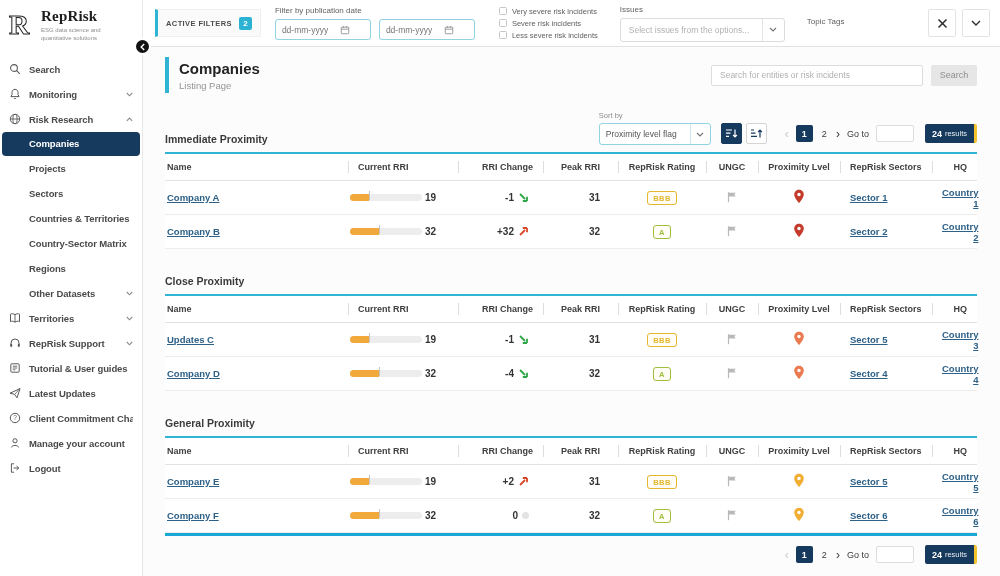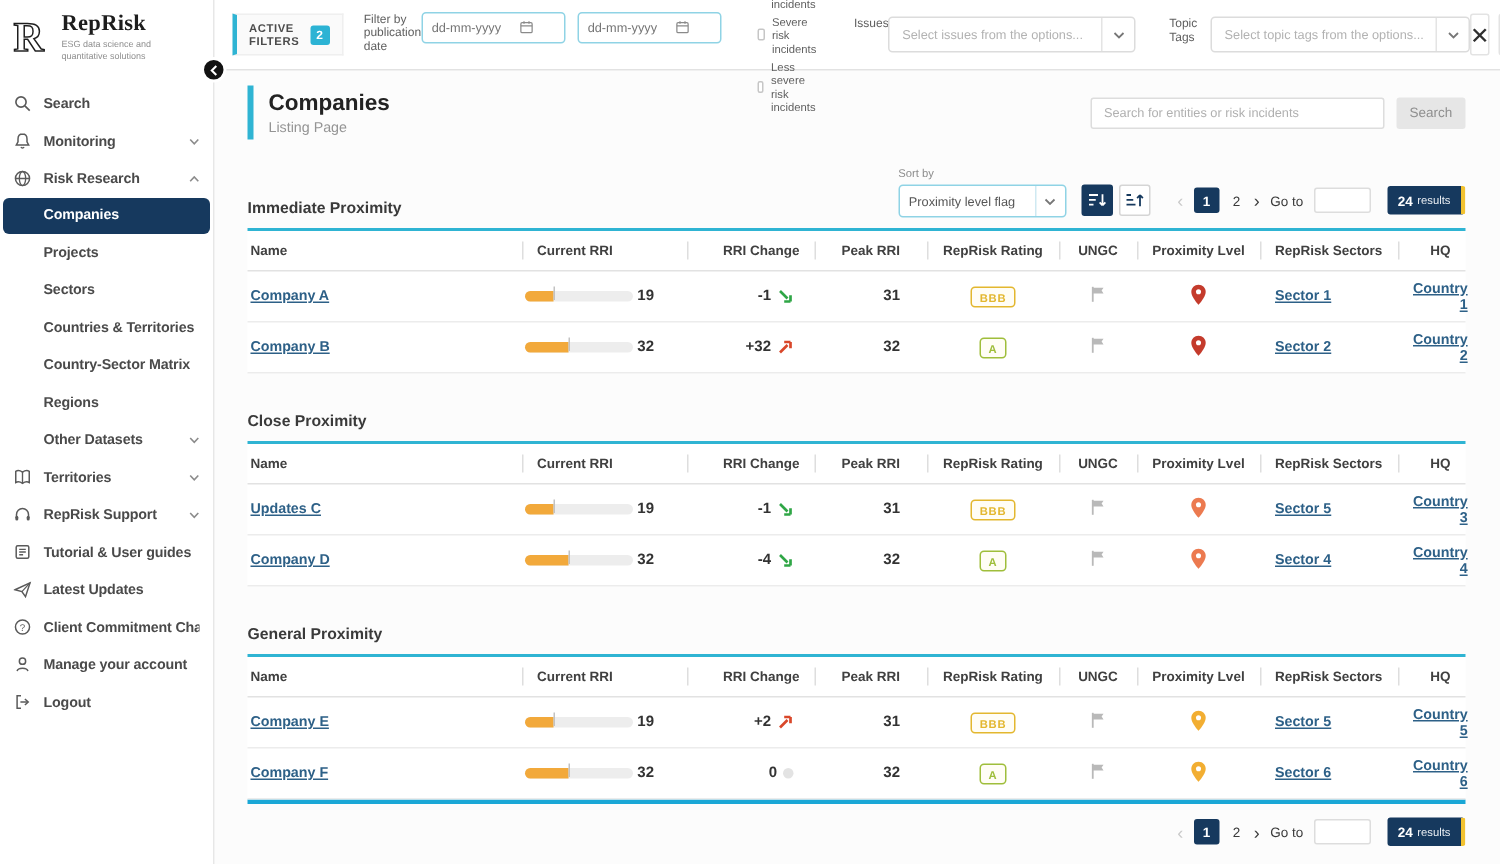--- a/index.html
+++ b/index.html
@@ -21,42 +21,42 @@
   .nav-item .ni-chev { color:#8c8c8c; display:flex; }
   .nav-item.sub { padding-left:29px; }
   .nav-item.active { background:#16395e; border-radius:4px; margin:0 2px; padding-left:27px; height:24px; }
   .nav-item.active .ni-label { color:#fff; }
 
   
   .topbar { position:absolute; left:143px; top:0; width:857px; height:47px; background:#fff; border-bottom:1px solid #e2e2e2; display:flex; align-items:center; padding:0 10px 0 12px; z-index:2; }
   .af-box { display:flex; align-items:center; height:28px; background:#fafafa; border:1px solid #efefef; border-left:3px solid #2fb4d3; padding:0 8px; }
   .af-label { font-size:7.5px; font-weight:700; color:#4c4c4c; letter-spacing:.4px; }
   .af-count { margin-left:7px; min-width:13px; height:13px; background:#2cb3d4; color:#fff; font-size:8px; font-weight:700; border-radius:2px; display:flex; align-items:center; justify-content:center; padding:0 3px; }
-  .fgroup { display:flex; flex-direction:row; justify-content:space-between; }
+  .fgroup { display:flex; flex-direction:column; justify-content:space-between; }
   .fgroup .flabel { font-size:8px; color:#5f5f5f; margin-bottom:4px; }
   .date-row { display:flex; gap:8px; }
   .date-input { width:96px; height:21px; border:1px solid #8fd3e5; border-radius:3px; display:flex; align-items:center; padding:0 6px; background:#fff; }
   .date-input input { border:none; outline:none; width:58px; font-size:8.5px; color:#666; font-family:inherit; background:transparent; }
   .sev-stack { display:flex; flex-direction:column; gap:3px; }
   .sev-row { display:flex; align-items:center; gap:5px; }
   .sev-row input[type=checkbox] { appearance:none; -webkit-appearance:none; width:8px; height:8px; border:1px solid #c6c6c6; border-radius:1.5px; background:#fff; cursor:pointer; }
   .sev-row label { font-size:7.5px; color:#5f5f5f; }
   .selectbox { height:24px; border:1px solid #dcdcdc; border-radius:3px; background:#fff; display:flex; align-items:center; cursor:pointer; }
   .selectbox .ph { flex:1; font-size:8.5px; color:#b2b2b2; padding:0 8px; white-space:nowrap; overflow:hidden; }
   .selectbox .chev-zone { border-left:1px solid #e4e4e4; width:22px; align-self:stretch; display:flex; align-items:center; justify-content:center; color:#777; }
   .sq-btn { width:28px; height:28px; background:#fff; border:1px solid #e3e3e3; border-radius:2px; display:flex; align-items:center; justify-content:center; cursor:pointer; color:#2f2f2f; }
 
   
   .main { position:absolute; left:143px; top:47px; width:857px; height:529px; background:#fcfcfc; padding:10px 23px 0 22px; overflow:hidden; }
   .page-head { display:flex; align-items:center; }
   .cyan-bar { width:4px; height:36px; background:#2fb4d3; margin-right:10px; }
   .pg-title { font-size:15px; font-weight:700; color:#232323; }
   .pg-sub { font-size:9.5px; color:#949494; margin-top:3px; }
   .head-spacer { flex:1; }
-  .ent-search { width:196px; height:21px; border:1px solid #ddd; border-radius:2px; padding:0 8px; font-size:8.5px; color:#555; outline:none; background:#fff; font-family:inherit; }
+  .ent-search { width:212px; height:21px; border:1px solid #ddd; border-radius:2px; padding:0 8px; font-size:8.5px; color:#555; outline:none; background:#fff; font-family:inherit; }
   .ent-search::placeholder { color:#b0b0b0; }
   .search-btn { width:46px; height:21px; margin-left:8px; background:#e6e6e6; color:#8f8f8f; font-size:9px; border:none; border-radius:2px; cursor:pointer; font-family:inherit; }
 
   .prox-section { margin-top:18px; }
   .prox-section + .prox-section { margin-top:26px; }
   .sec-head { display:flex; align-items:flex-end; margin-bottom:7px; }
   .sec-title { font-size:10.5px; font-weight:700; color:#3a3a3a; }
   .controls { margin-left:auto; display:flex; align-items:flex-end; gap:10px; }
   .sort-group { display:flex; flex-direction:column; }
   .sort-group .flabel { font-size:7.5px; color:#8d8d8d; margin-bottom:3px; }
@@ -333,28 +333,20 @@
         <span class="chev-zone">
             <svg width="8" height="5" viewBox="0 0 8 5">
               <polyline points="1,1 4,4 7,1" fill="none" stroke="currentColor" stroke-width="1.2"></polyline>
             </svg>
           </span>
       </div>
     </div>
 
     <div class="fgroup" style="margin-left:22px;">
       <span class="flabel">Topic Tags</span>
-      <div class="selectbox" style="width:182px;">
-        <span class="ph">Select topic tags from the options...</span>
-        <span class="chev-zone">
-            <svg width="8" height="5" viewBox="0 0 8 5">
-              <polyline points="1,1 4,4 7,1" fill="none" stroke="currentColor" stroke-width="1.2"></polyline>
-            </svg>
-          </span>
-      </div>
     </div>
 
     <div style="flex:1;"></div>
     <button class="sq-btn">
       <svg width="11" height="11" viewBox="0 0 11 11">
           <line x1="1.5" y1="1.5" x2="9.5" y2="9.5" stroke="currentColor" stroke-width="1.6"></line>
           <line x1="9.5" y1="1.5" x2="1.5" y2="9.5" stroke="currentColor" stroke-width="1.6"></line>
         </svg>
     </button>
     <button class="sq-btn" style="margin-left:6px;">

